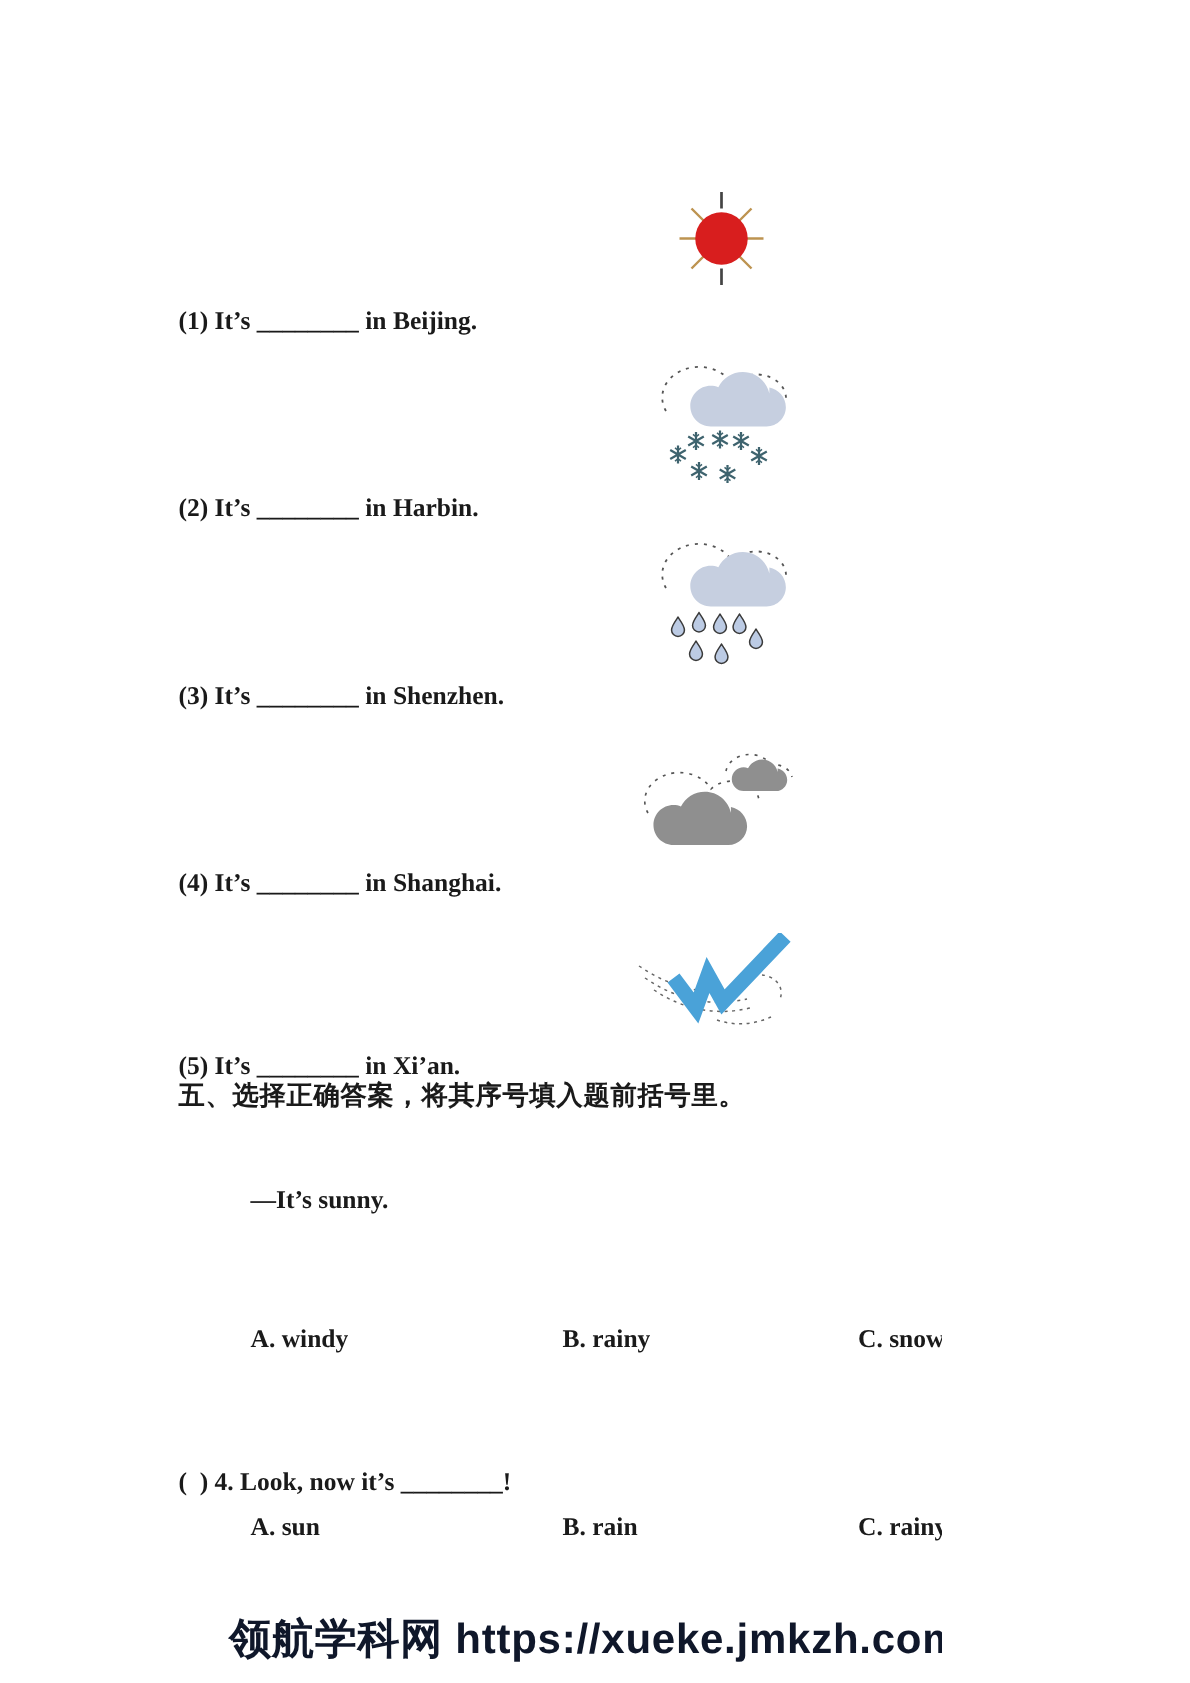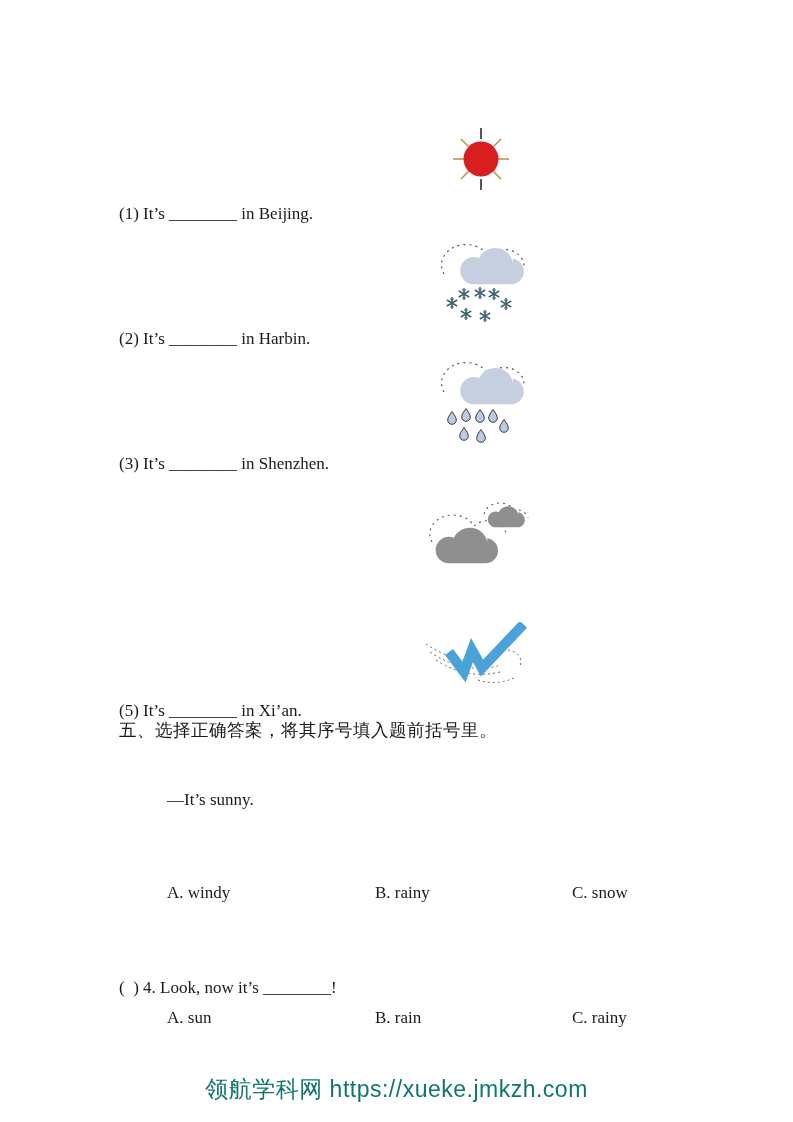--- a/index.html
+++ b/index.html
@@ -3,20 +3,21 @@
 <meta charset="utf-8">
 <style>
   html,body{margin:0;padding:0;background:#ffffff;}
   #page{
     position:relative;
     width:628px;height:1122px;
     background:#ffffff;
     font-family:"Liberation Serif","DejaVu Serif",serif;
     color:#1a1a1a;
     overflow:hidden;
+    font-weight:bold;
   }
   .line{
     position:absolute;
     left:119px;
     font-size:17px;
     line-height:1.25;
     white-space:pre;
     color:#1a1a1a;
   }
   .cn-header{
@@ -31,22 +32,22 @@
   }
   .opt-a{left:48px;}
   .opt-b{left:256px;}
   .opt-c{left:453px;}
   .icon{position:absolute;}
   .footer{
     position:absolute;
     left:0;top:1074px;width:793px;
     text-align:center;
     font-family:"Liberation Sans","DejaVu Sans",sans-serif;
-    font-size:23px;
-    color:#0f766e;
+    font-size:28px;
+    color:#0f172a;
     letter-spacing:0.5px;
   }
 </style>
 </head>
 <body>
 
 <div id="page">
 
   <div class="icon" style="left:443px;top:126px;">
     <svg width="76" height="66" viewBox="0 0 76 66">
@@ -107,20 +108,21 @@
   <div class="line" style="top:453px;">(3) It’s ________ in Shenzhen.</div>
 
   <div class="icon" style="left:422px;top:496px;">
     <svg width="115" height="75" viewBox="0 0 115 75">
       <path d="M62 18 a16 13 0 0 1 30 -4 a12 10 0 0 1 14 8" fill="none" stroke="#555" stroke-width="1.1" stroke-dasharray="2 4"></path>
       <path d="M10 46 a22 18 0 0 1 42 -16 a18 14 0 0 1 32 10" fill="none" stroke="#555" stroke-width="1.1" stroke-dasharray="2 4"></path>
       <path d="M80.9 24.4c-1.7-8.2-9-14.4-17.7-14.4-7.1 0-13.3 4.1-16.3 10.1-1.6-.7-3.3-1-5.1-1-7.5 0-13.6 6.1-13.6 13.6s6.1 13.6 13.6 13.6h37.3c7.1 0 12.8-5.8 12.8-12.8 0-6.5-4.8-11.9-11-13.1z" fill="#8f8f8f" transform="translate(-14,22) scale(0.98)"></path>
       <path d="M80.9 24.4c-1.7-8.2-9-14.4-17.7-14.4-7.1 0-13.3 4.1-16.3 10.1-1.6-.7-3.3-1-5.1-1-7.5 0-13.6 6.1-13.6 13.6s6.1 13.6 13.6 13.6h37.3c7.1 0 12.8-5.8 12.8-12.8 0-6.5-4.8-11.9-11-13.1z" fill="#8f8f8f" transform="translate(49.5,4.5) scale(0.58)"></path>
     </svg>
   </div>
+  <div class="line" style="top:578px;">(4) It’s ________ in Shanghai.</div>
 
   <div class="icon" style="left:422px;top:622px;">
     <svg width="110" height="72" viewBox="0 0 110 72">
       <g fill="none" stroke="#666" stroke-width="1" stroke-dasharray="2 3">
         <path d="M4 22 Q36 44 74 38"></path>
         <path d="M8 30 Q40 52 76 44"></path>
         <path d="M14 38 Q44 58 78 50"></path>
         <path d="M86 28 a14 12 0 0 1 12 16"></path>
         <path d="M56 58 Q74 64 92 56"></path>
       </g>

